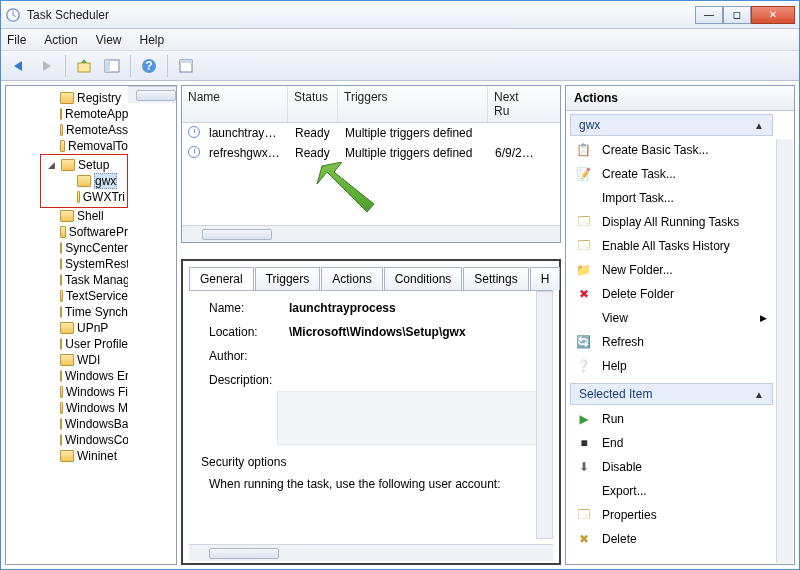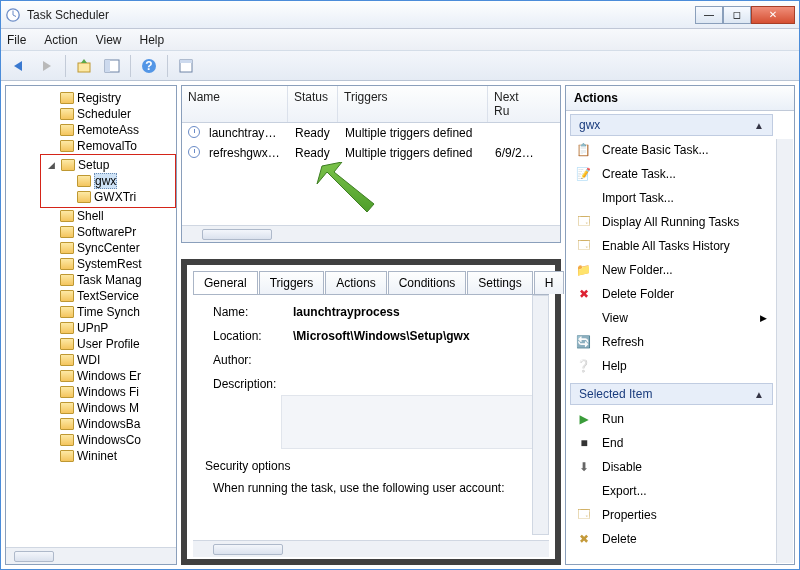--- a/index.html
+++ b/index.html
@@ -14,21 +14,21 @@
 .winbtn { width: 28px; height: 18px; border: 1px solid #8a9fbb; background: linear-gradient(#f7faff, #dde7f3); display:flex; align-items:center; justify-content:center; font-size:10px; }
 .winbtn.close { background: linear-gradient(#f08f7a,#d54f32); color:#fff; width:44px; border-color:#a73e27;}
 .menubar { height: 22px; background: linear-gradient(#f7f9fc, #eceff5); display: flex; align-items: center; padding: 0 6px; gap: 18px; border-bottom: 1px solid #d4dde8; color:#1a1a1a;}
 .toolbar { height: 30px; background: linear-gradient(#f3f6fb, #e5ebf4); display: flex; align-items: center; padding: 0 6px; gap: 4px; border-bottom: 1px solid #b8c4d4; }
 .tb-btn { width: 24px; height: 24px; display:flex; align-items:center; justify-content:center; border:1px solid transparent; }
 .tb-sep { width:1px; height:22px; background:#c3cbd8; margin:0 2px; }
 
 
 .body3 { flex:1; display:flex; overflow:hidden; padding:4px; gap:4px; background:#fff; }
 .pane { border:1px solid #8a9fbb; background:#fff; position:relative; }
-.pane-left { width:172px; display:flex; flex-direction:column; }
+.pane-left { width:172px; display:flex; flex-direction:row; }
 .pane-mid { flex:1; display:flex; flex-direction:column; gap:16px; min-width:0;}
 .pane-right { width:230px; display:flex; flex-direction:column; }
 
 
 .tree { flex:1; overflow:hidden; padding:4px 0 0 4px; white-space:nowrap; font-size:12px; }
 .tree-item { display:flex; align-items:center; height:16px; gap:3px; padding-left:0; }
 .tree .folder { width:14px; height:12px; background:linear-gradient(#fde9a5,#f4c55e); border:1px solid #be9832; border-radius:1px; position:relative;}
 .tree .lbl { color:#000; }
 .tree .sel { background:#cfe3f7; border:1px dotted #6b8cb3; }
 .tree-group { padding-left:16px; }
@@ -43,21 +43,21 @@
 .list-row .cell { padding:0 6px; white-space:nowrap; overflow:hidden; text-overflow:ellipsis; }
 .clock-ico { width:12px; height:12px; border:1px solid #6b8cc7; border-radius:50%; background:#fff; margin-left:6px; margin-right:3px; position:relative; }
 .clock-ico::after{content:'';position:absolute;left:5px;top:2px;width:1px;height:4px;background:#6b8cc7;}
 .scroll-h { height:17px; background:#eef1f6; border-top:1px solid #d0d7e2; display:flex; align-items:center; }
 .scroll-h .thumb {width:70px;height:11px;background:linear-gradient(#f3f6fb,#dbe2ee);border:1px solid #aeb9ca;border-radius:2px;margin-left:20px;}
 
 
 .arrow-note { position:absolute; left:130px; top:76px; pointer-events:none; }
 
 
-.tabpane { flex:1; border:6px solid #404040; display:flex; flex-direction:column; min-height:0; position:relative;}
+.tabpane { flex:1; border:2px solid #404040; display:flex; flex-direction:column; min-height:0; position:relative;}
 .tabs { display:flex; padding:6px 6px 0 6px; gap:0; }
 .tab { padding:4px 10px; border:1px solid #aab5c6; border-bottom:none; background:linear-gradient(#fdfefe,#eef2f8); margin-right:1px; font-size:12px;}
 .tab.active { background:#fff; position:relative; z-index:2; }
 .tab-body { flex:1; border-top:1px solid #aab5c6; margin:0 6px 6px 6px; padding:10px 8px; background:#fff; overflow:hidden;}
 .form-row { display:flex; margin-bottom:10px; }
 .form-row .flabel { width:80px; color:#000;margin-left:12px; }
 .form-row .fval { color:#000;font-weight:bold; }
 .desc-box { background:#f3f5f9; border:1px solid #e1e5ec; height:54px; width:270px; margin-left:80px; margin-top:-6px;}
 .sec-head { margin-top:10px; padding-left:4px; }
 .sec-note { margin-top:8px; padding-left:12px; }
@@ -147,21 +147,21 @@
 
     <div class="pane pane-left">
       <div class="tree">
         <div class="tree-group" style="padding-left:50px">
           <div class="tree-item">
               <span class="folder"></span>
               <span class="lbl">Registry</span>
             </div>
           <div class="tree-item">
               <span class="folder"></span>
-              <span class="lbl">Scheduler</span>
+              <span class="lbl">RemoteApp</span>
             </div>
           <div class="tree-item">
               <span class="folder"></span>
               <span class="lbl">RemoteAss</span>
             </div>
           <div class="tree-item">
               <span class="folder"></span>
               <span class="lbl">RemovalTo</span>
             </div>
         </div>

